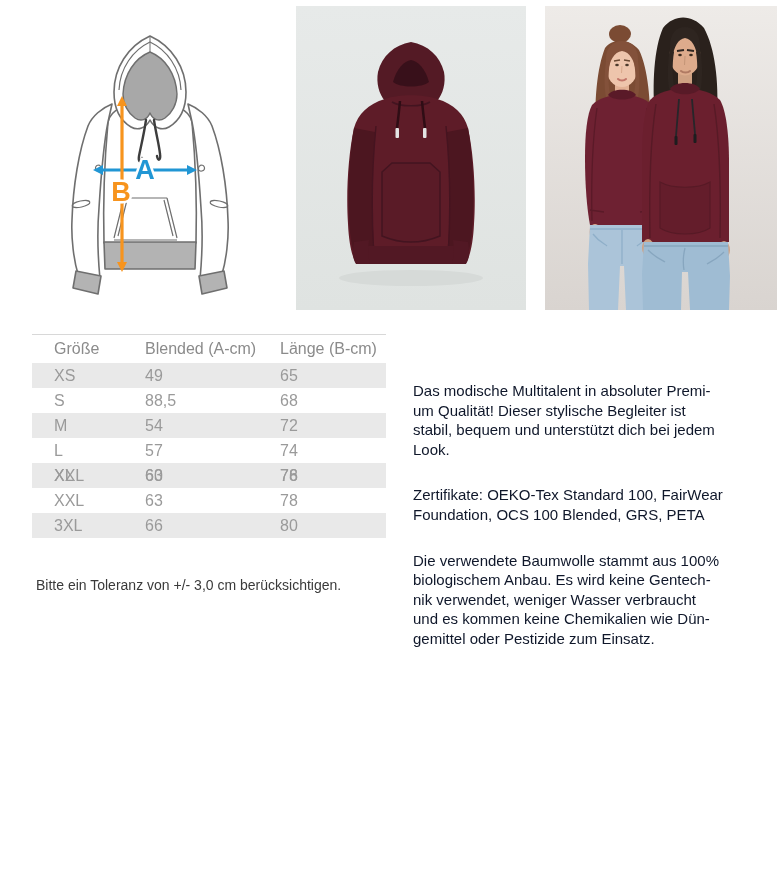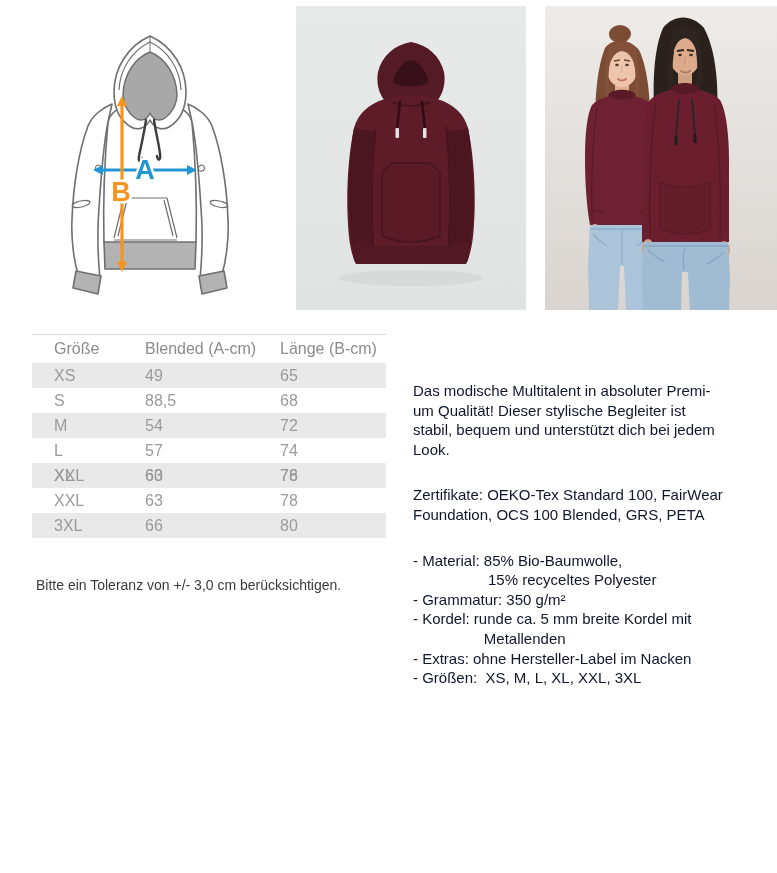--- a/index.html
+++ b/index.html
@@ -235,20 +235,18 @@
 
 <div class="tolerance">Bitte ein Toleranz von +/- 3,0 cm berücksichtigen.</div>
 
 <div class="desc">
   <p>Das modische Multitalent in absoluter Premi-
 um Qualität! Dieser stylische Begleiter ist
 stabil, bequem und unterstützt dich bei jedem
 Look.</p>
   <p>Zertifikate: OEKO-Tex Standard 100, FairWear
 Foundation, OCS 100 Blended, GRS, PETA</p>
-  <p>- Material: 85% Bio-Baumwolle,
-                  15% recyceltes Polyester
-- Grammatur: 350 g/m²
-- Kordel: runde ca. 5 mm breite Kordel mit
-                 Metallenden
-- Extras: ohne Hersteller-Label im Nacken
-- Größen:  XS, M, L, XL, XXL, 3XL</p>
+  <p>Die verwendete Baumwolle stammt aus 100%
+biologischem Anbau. Es wird keine Gentech-
+nik verwendet, weniger Wasser verbraucht
+und es kommen keine Chemikalien wie Dün-
+gemittel oder Pestizide zum Einsatz.</p>
 </div>
 
 </body></html>

